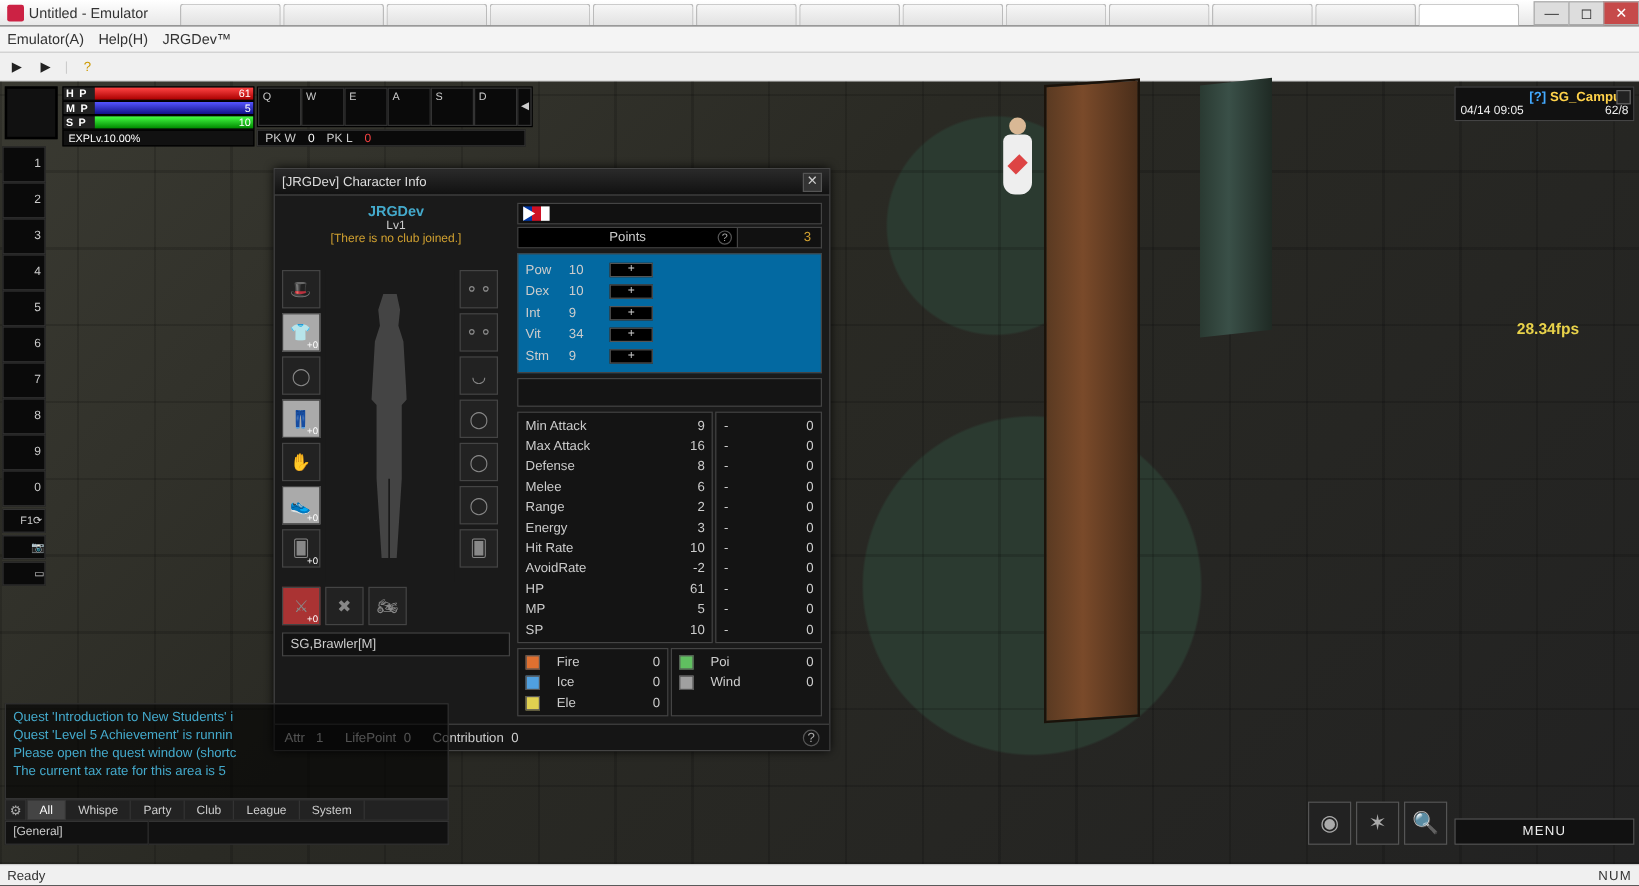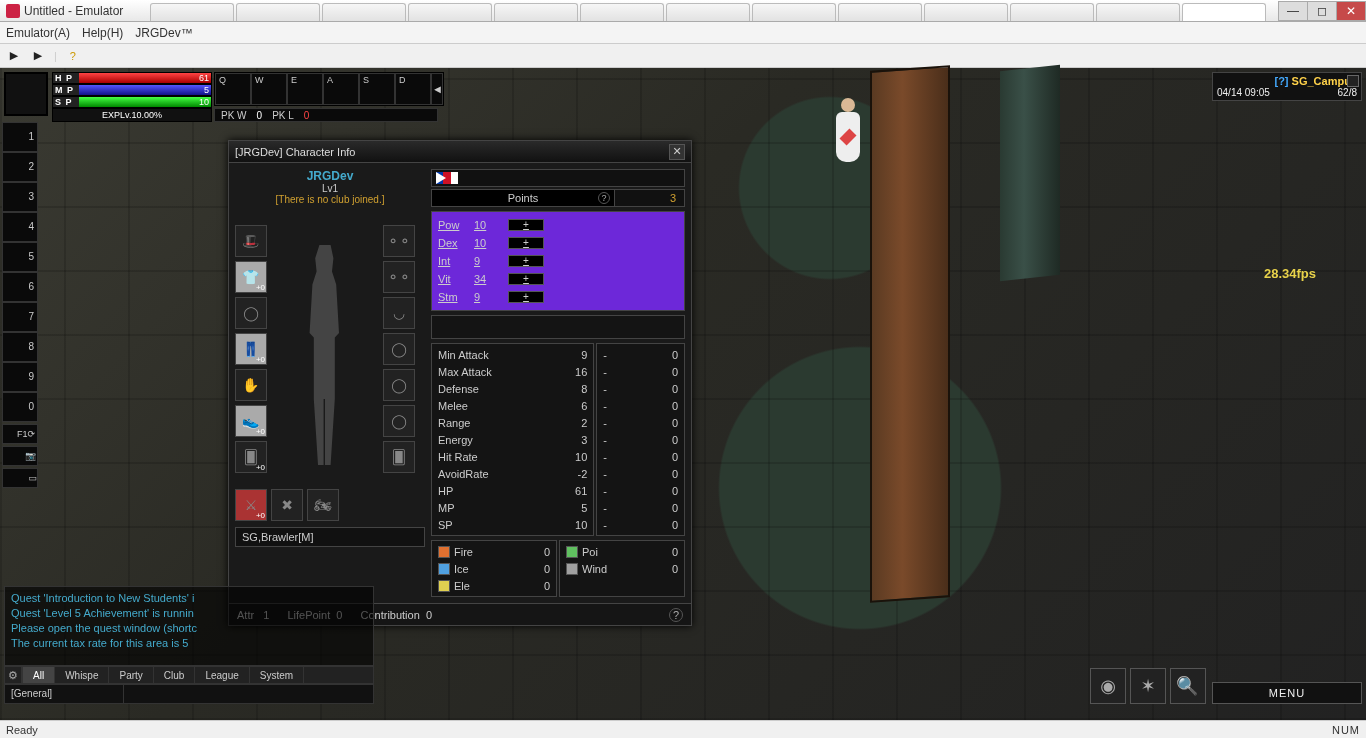--- a/index.html
+++ b/index.html
@@ -45,21 +45,21 @@
 .avatar-box { width: 44px; height: 44px; background: #111; border: 2px solid #000; margin: 4px; }
 .bars { margin-top: 4px; }
 .bar-row { display: flex; align-items: center; height: 12px; border: 1px solid #000; background: #111; width: 160px; margin-bottom: 0; position: relative; }
 .bar-lbl { width: 26px; font-size: 9px; font-weight: bold; color: #fff; padding-left: 2px; background: #222; height: 100%; line-height: 11px; letter-spacing: 1px; }
 .bar-fill { flex: 1; height: 100%; position: relative; }
 .bar-fill .fill { position: absolute; inset: 0; }
 .bar-val { position: absolute; right: 2px; color: #fff; font-size: 9px; line-height: 11px; }
 .hp .fill { background: linear-gradient(#f44,#a00); width: 100%; }
 .mp .fill { background: linear-gradient(#55f,#118); width: 100%; }
 .sp .fill { background: linear-gradient(#4f4,#080); width: 100%; }
-.exp-row { display: flex; align-items: center; height: 14px; border: 1px solid #000; background: #111; width: 160px; font-size: 9px; padding: 0 4px; justify-content: center; color: #fff; }
+.exp-row { display: flex; align-items: center; height: 14px; border: 1px solid #000; background: #111; width: 160px; font-size: 9px; padding: 0 4px; justify-content: flex-start; color: #fff; }
 
 
 .skill-row { position: absolute; top: 4px; left: 214px; display: flex; border: 1px solid #000; }
 .skill-slot { width: 36px; height: 32px; background: #0a0a0a; border: 1px solid #333; position: relative; }
 .skill-slot .k { position: absolute; top: 1px; left: 3px; font-size: 9px; color: #ccc; }
 .skill-arrow { width: 12px; height: 32px; background: #0a0a0a; border: 1px solid #333; color: #ccc; text-align: center; line-height: 30px; }
 
 .pk-row { position: absolute; top: 40px; left: 214px; height: 14px; display: flex; gap: 10px; font-size: 10px; color: #ccc; background: #0a0a0a; border: 1px solid #333; padding: 0 6px; align-items: center; width: 224px; }
 .pk-row .v0 { color: #fff; }
 .pk-row .v1 { color: #f44; }
@@ -115,37 +115,37 @@
 
 .char-right { flex: 1; }
 .flag-row { height: 18px; background: #111; border: 1px solid #444; margin-bottom: 2px; display: flex; align-items: center; padding: 0 4px; }
 .flag { width: 22px; height: 12px; background: linear-gradient(90deg,#0038a8 33%,#ce1126 33% 66%, #fff 66%); position: relative; }
 .flag::after { content:""; position:absolute; left:0; top:0; border: 6px solid transparent; border-left: 10px solid #fff; }
 .points-row { display: flex; height: 18px; margin-bottom: 4px; }
 .points-lbl { flex: 1; background: #000000; border: 1px solid #444; text-align: center; line-height: 16px; font-size: 11px; position: relative; }
 .points-q { position: absolute; right: 4px; top: 2px; width: 12px; height: 12px; border: 1px solid #555; border-radius: 50%; font-size: 9px; line-height: 11px; text-align: center; color: #aaa; }
 .points-val { width: 70px; background: #111; border: 1px solid #444; border-left: none; text-align: right; padding-right: 8px; color: #d0a030; line-height: 16px; }
 
-.stat-main { border: 1px solid #444; background: #6d28d9; padding: 4px 6px; margin-bottom: 4px; text-decoration: underline; }
+.stat-main { border: 1px solid #444; background: #0369a1; padding: 4px 6px; margin-bottom: 4px; }
 .stat-row { display: flex; align-items: center; height: 18px; font-size: 11px; }
 .stat-row .nm { width: 36px; color: #ccc; }
 .stat-row .vl { width: 28px; color: #ccc; }
 .stat-plus { width: 36px; height: 12px; background: #000; border: 1px solid #555; text-align: center; line-height: 9px; color: #ccc; margin-left: 6px; font-size: 10px; cursor: pointer; }
 
 .gap-box { height: 24px; border: 1px solid #444; background: #141414; margin-bottom: 4px; }
 
 .combat { display: flex; gap: 2px; justify-content: space-between; }
 .combat-col { flex: 1; border: 1px solid #444; background: #141414; padding: 2px 6px; }
 .crow { display: flex; justify-content: space-between; height: 17px; align-items: center; font-size: 11px; }
 .crow .lbl { color: #ccc; }
 .crow .val { color: #ccc; }
 
 .elem { display: flex; gap: 2px; margin-top: 4px; }
 .elem-col { flex: 1; border: 1px solid #444; background: #141414; padding: 2px 6px; }
-.erow { display: flex; align-items: center; height: 17px; gap: 4px; font-size: 11px; }
+.erow { display: flex; align-items: center; height: 17px; gap: 14px; font-size: 11px; }
 .erow .ico { width: 12px; height: 12px; border: 1px solid #555; }
 .erow .val { margin-left: auto; }
 
 .footer-row { display: flex; height: 22px; border-top: 1px solid #444; background: #151515; align-items: center; padding: 0 8px; gap: 18px; font-size: 11px; }
 .footer-row .q { margin-left: auto; width: 14px; height: 14px; border: 1px solid #555; border-radius: 50%; text-align: center; line-height: 12px; color: #aaa; }
 
 
 .status-bar { position: absolute; bottom: 0; left: 0; right: 0; height: 18px; background: #f0f0f0; border-top: 1px solid #ccc; display: flex; align-items: center; padding: 0 6px; color: #333; font-size: 11px; }
 .status-bar .right { margin-left: auto; letter-spacing: 1px; padding-left: 21px; }
 </style>

